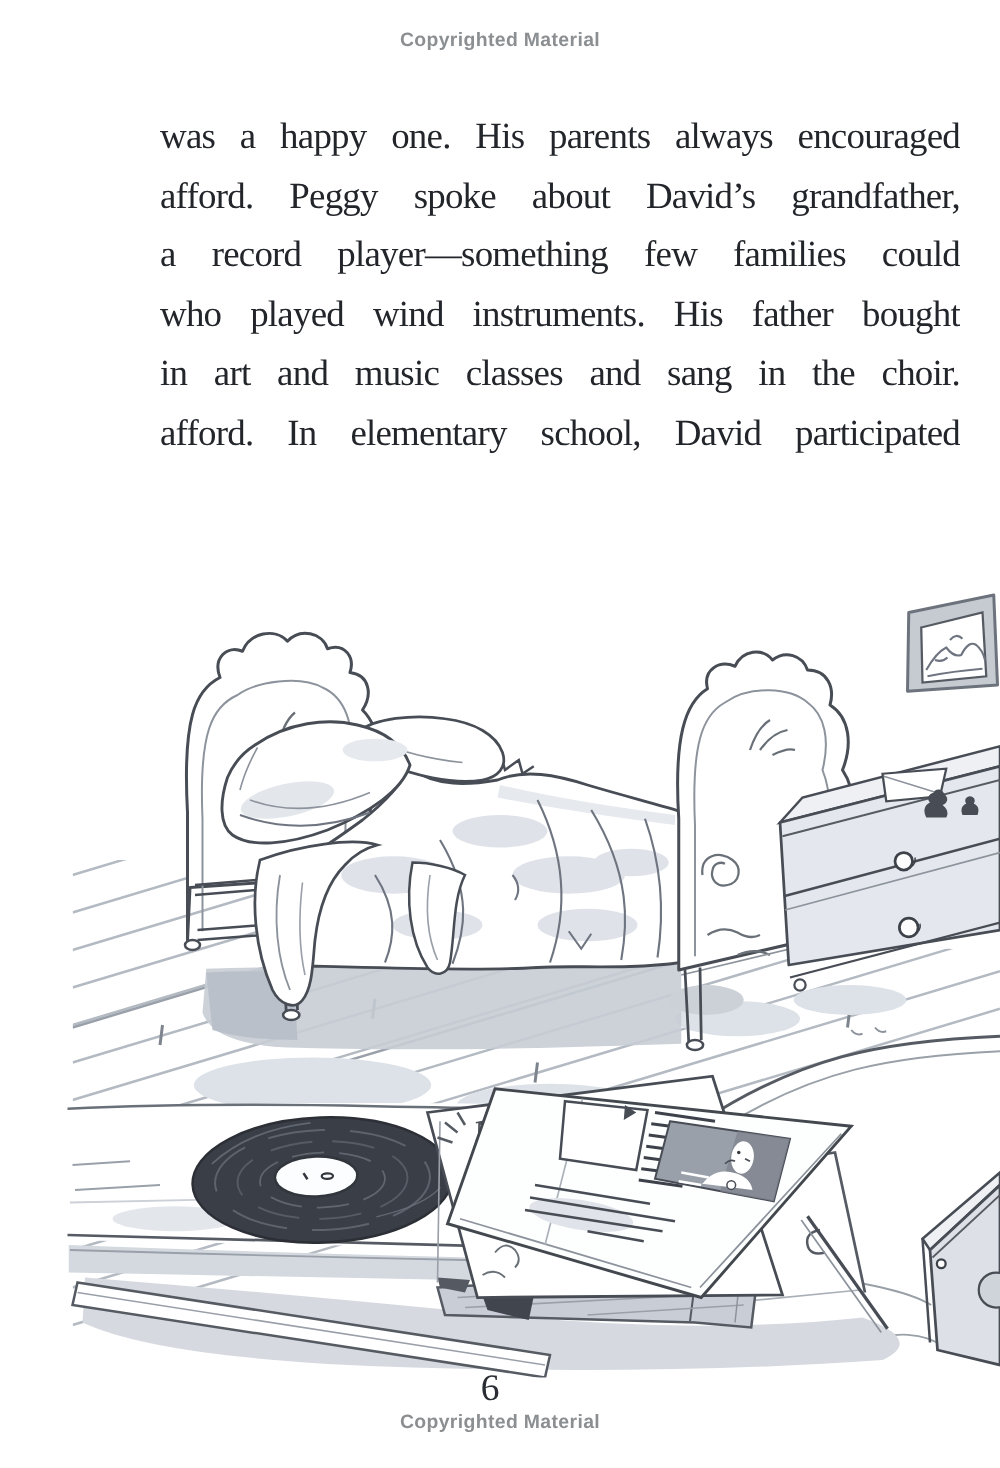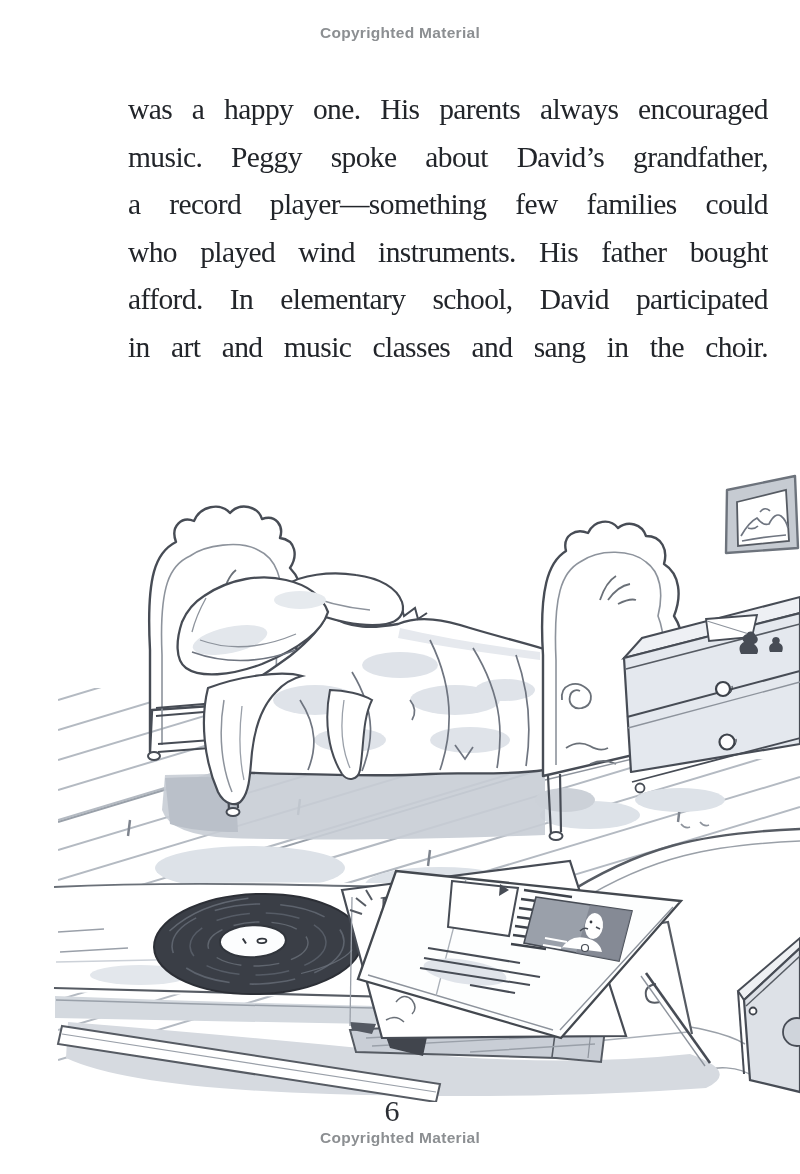--- a/index.html
+++ b/index.html
@@ -20,25 +20,25 @@
 </style>
 </head>
 <body>
 
 <div class="page">
 
   <div class="notice top">Copyrighted Material</div>
 
   <div class="bodytext">
     <div class="tline">was a happy one. His parents always encouraged</div>
-    <div class="tline">music. Peggy spoke about David’s grandfather,</div>
+    <div class="tline">afford. Peggy spoke about David’s grandfather,</div>
     <div class="tline">a record player—something few families could</div>
     <div class="tline">who played wind instruments. His father bought</div>
+    <div class="tline">in art and music classes and sang in the choir.</div>
     <div class="tline">afford. In elementary school, David participated</div>
-    <div class="tline">in art and music classes and sang in the choir.</div>
   </div>
 
   <svg class="illo" width="800" height="672" viewBox="0 430 800 672" xmlns="http://www.w3.org/2000/svg">
     <defs>
       <clipPath id="floorClip">
           <polygon points="58,688 440,688 565,745 800,762 800,1102 58,1102"></polygon>
         </clipPath>
     </defs>
 
     <g clip-path="url(#floorClip)">

